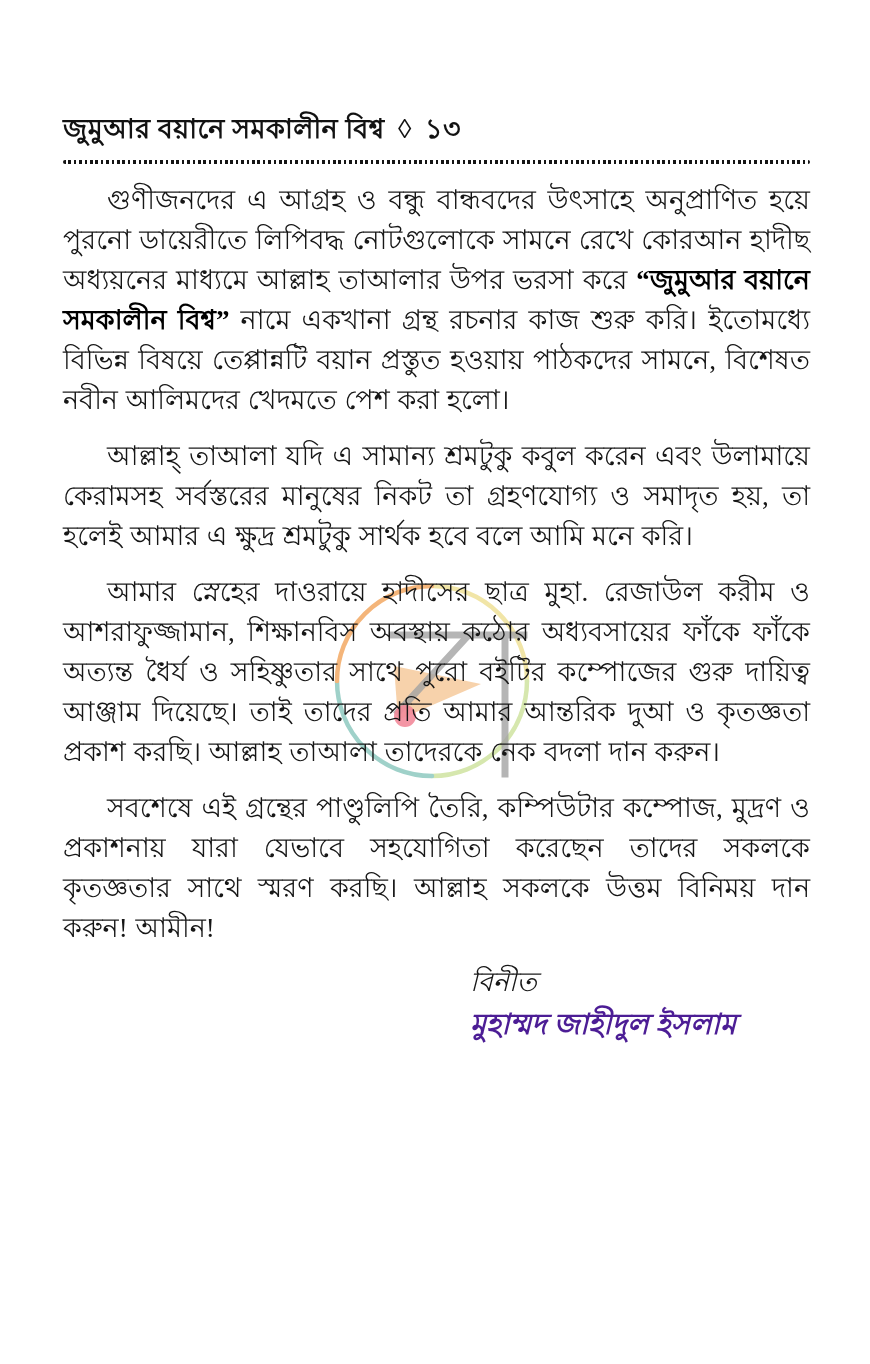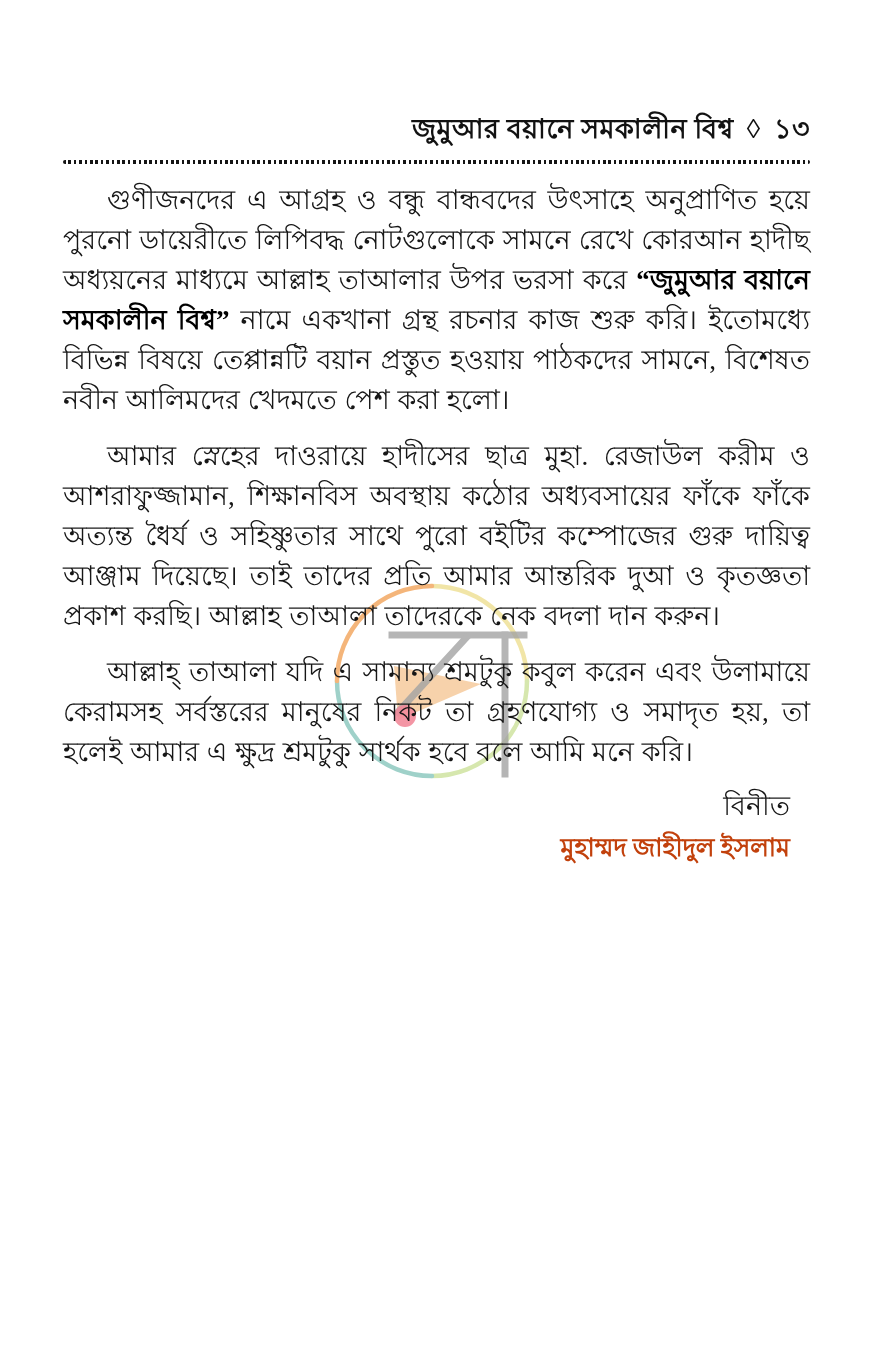--- a/index.html
+++ b/index.html
@@ -12,21 +12,21 @@
     overflow: hidden;
     font-family: "Liberation Serif", "DejaVu Serif", serif;
     color: #161616;
   }
   .content {
     position: relative;
     z-index: 2;
     padding: 108px 60px 0 63px;
   }
   .running-head {
-    text-align: right;
+    text-align: left;
     font-size: 27px;
     font-weight: 600;
     letter-spacing: 0.5px;
     color: #121212;
     margin-bottom: 7px;
     white-space: nowrap;
   }
   .running-head .orn { padding: 0 6px; font-weight: 400; }
   .dotted-rule {
     height: 4px;
@@ -42,26 +42,27 @@
     font-size: 27px;
     line-height: 40px;
     text-align: justify;
     text-indent: 44px;
     word-spacing: 1px;
   }
   .body-text b { font-weight: 700; color: #000; }
   .signature {
     margin: 14px 20px 0 auto;
     width: 320px;
-    text-align: right;
+    text-align: left;
     z-index: 2;
     position: relative;
+    font-style: italic;
   }
   .signature .salutation { font-size: 27px; line-height: 40px; }
-  .signature .author-name { font-size: 25px; font-weight: 700; line-height: 44px; color: #c2410c; white-space: nowrap; }
+  .signature .author-name { font-size: 29px; font-weight: 700; line-height: 44px; color: #4c1d95; white-space: nowrap; }
   .watermark {
     position: absolute;
     left: 328px;
     top: 578px;
     width: 210px;
     height: 206px;
     z-index: 1;
   }
 </style>
 </head>
@@ -92,22 +93,23 @@
     <div class="running-head">
       <span>জুমুআর বয়ানে সমকালীন বিশ্ব</span>
       <span class="orn">◊</span>
       <span>১৩</span>
     </div>
 
     <div class="dotted-rule"></div>
 
     <div class="body-text">
       <p><span>গুণীজনদের এ আগ্রহ ও বন্ধু বান্ধবদের উৎসাহে অনুপ্রাণিত হয়ে পুরনো ডায়েরীতে লিপিবদ্ধ নোটগুলোকে সামনে রেখে কোরআন হাদীছ অধ্যয়নের মাধ্যমে আল্লাহ তাআলার উপর ভরসা করে </span><b>“জুমুআর বয়ানে সমকালীন বিশ্ব”</b><span> নামে একখানা গ্রন্থ রচনার কাজ শুরু করি। ইতোমধ্যে বিভিন্ন বিষয়ে তেপ্পান্নটি বয়ান প্রস্তুত হওয়ায় পাঠকদের সামনে, বিশেষত নবীন আলিমদের খেদমতে পেশ করা হলো।</span></p>
+      <p>আল্লাহ্ তাআলা যদি এ সামান্য শ্রমটুকু কবুল করেন এবং উলামায়ে কেরামসহ সর্বস্তরের মানুষের নিকট তা গ্রহণযোগ্য ও সমাদৃত হয়, তা হলেই আমার এ ক্ষুদ্র শ্রমটুকু সার্থক হবে বলে আমি মনে করি।</p>
       <p>আমার স্নেহের দাওরায়ে হাদীসের ছাত্র মুহা. রেজাউল করীম ও আশরাফুজ্জামান, শিক্ষানবিস অবস্থায় কঠোর অধ্যবসায়ের ফাঁকে ফাঁকে অত্যন্ত ধৈর্য ও সহিষ্ণুতার সাথে পুরো বইটির কম্পোজের গুরু দায়িত্ব আঞ্জাম দিয়েছে। তাই তাদের প্রতি আমার আন্তরিক দুআ ও কৃতজ্ঞতা প্রকাশ করছি। আল্লাহ তাআলা তাদেরকে নেক বদলা দান করুন।</p>
-      <p>আল্লাহ্ তাআলা যদি এ সামান্য শ্রমটুকু কবুল করেন এবং উলামায়ে কেরামসহ সর্বস্তরের মানুষের নিকট তা গ্রহণযোগ্য ও সমাদৃত হয়, তা হলেই আমার এ ক্ষুদ্র শ্রমটুকু সার্থক হবে বলে আমি মনে করি।</p>
+      <p>সবশেষে এই গ্রন্থের পাণ্ডুলিপি তৈরি, কম্পিউটার কম্পোজ, মুদ্রণ ও প্রকাশনায় যারা যেভাবে সহযোগিতা করেছেন তাদের সকলকে কৃতজ্ঞতার সাথে স্মরণ করছি। আল্লাহ সকলকে উত্তম বিনিময় দান করুন! আমীন!</p>
     </div>
 
     <div class="signature">
       <div class="salutation">বিনীত</div>
       <div class="author-name">মুহাম্মদ জাহীদুল ইসলাম</div>
     </div>
 
   </div>
 </div>
 

